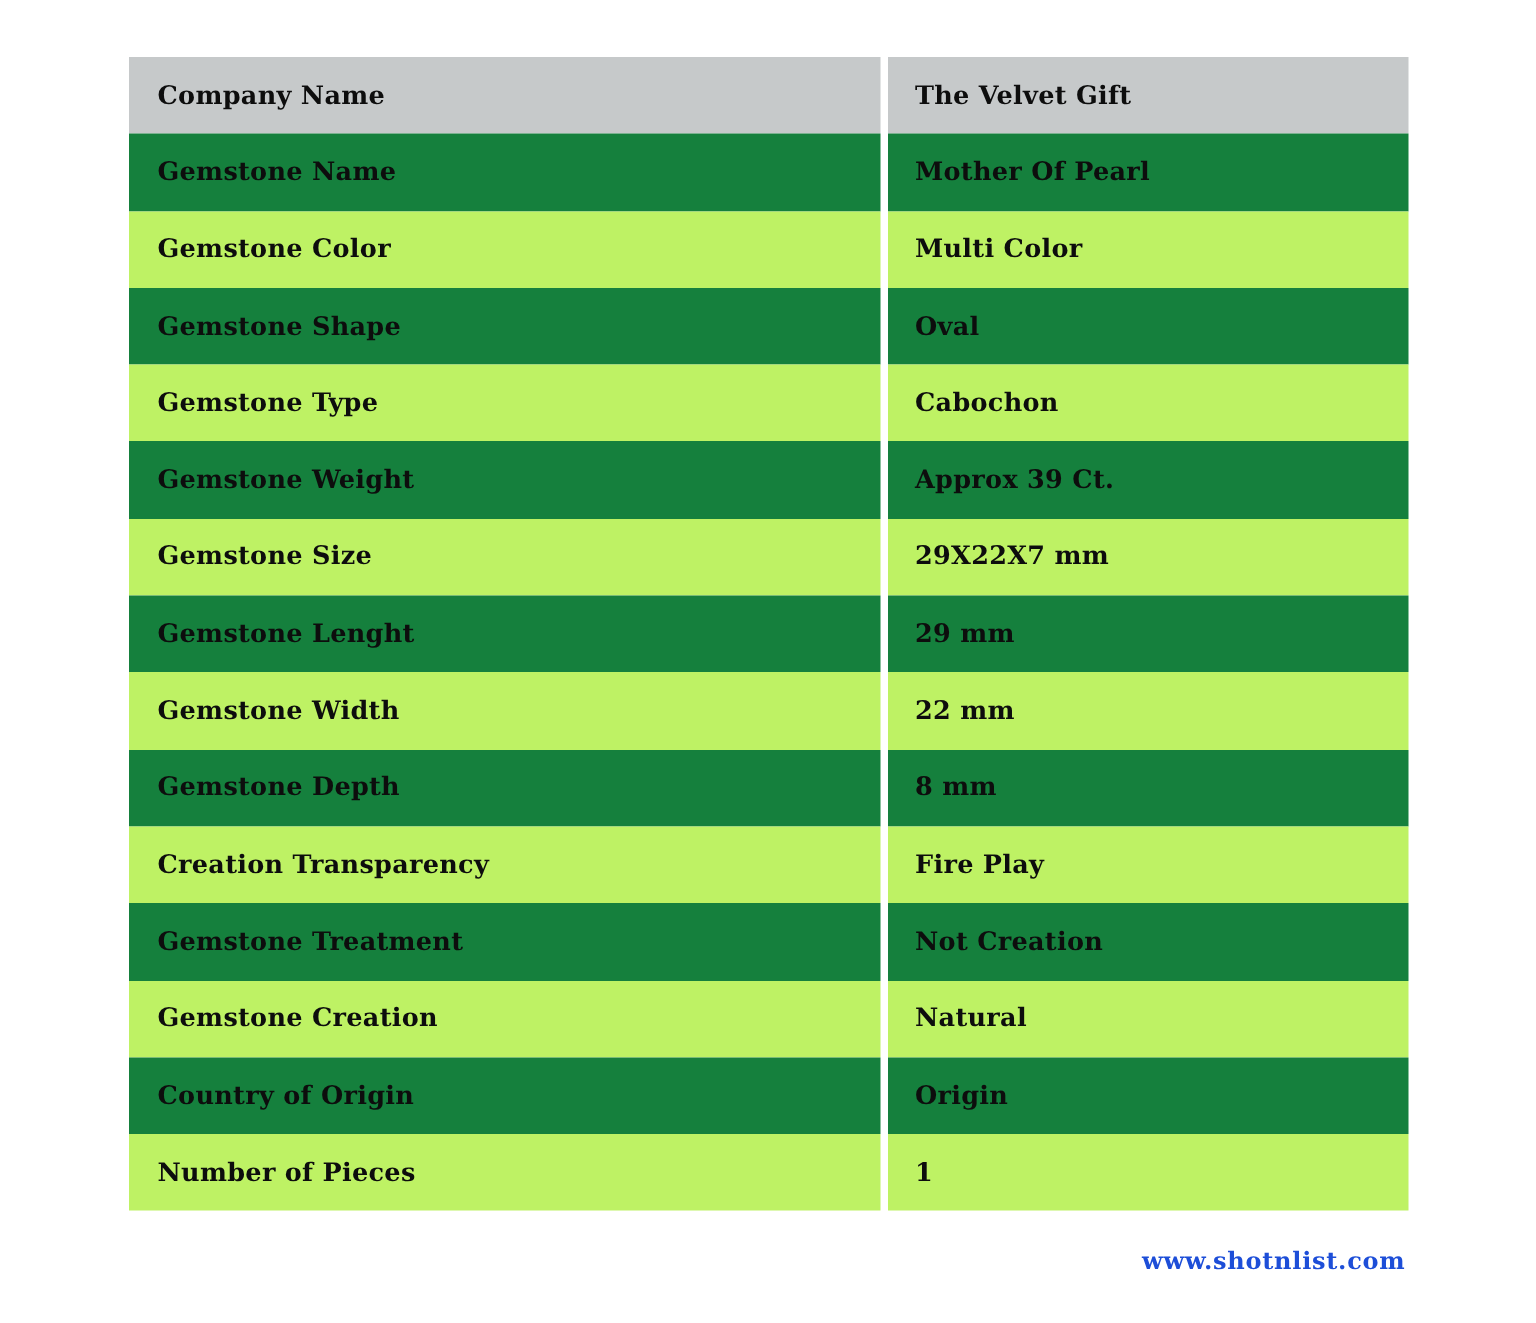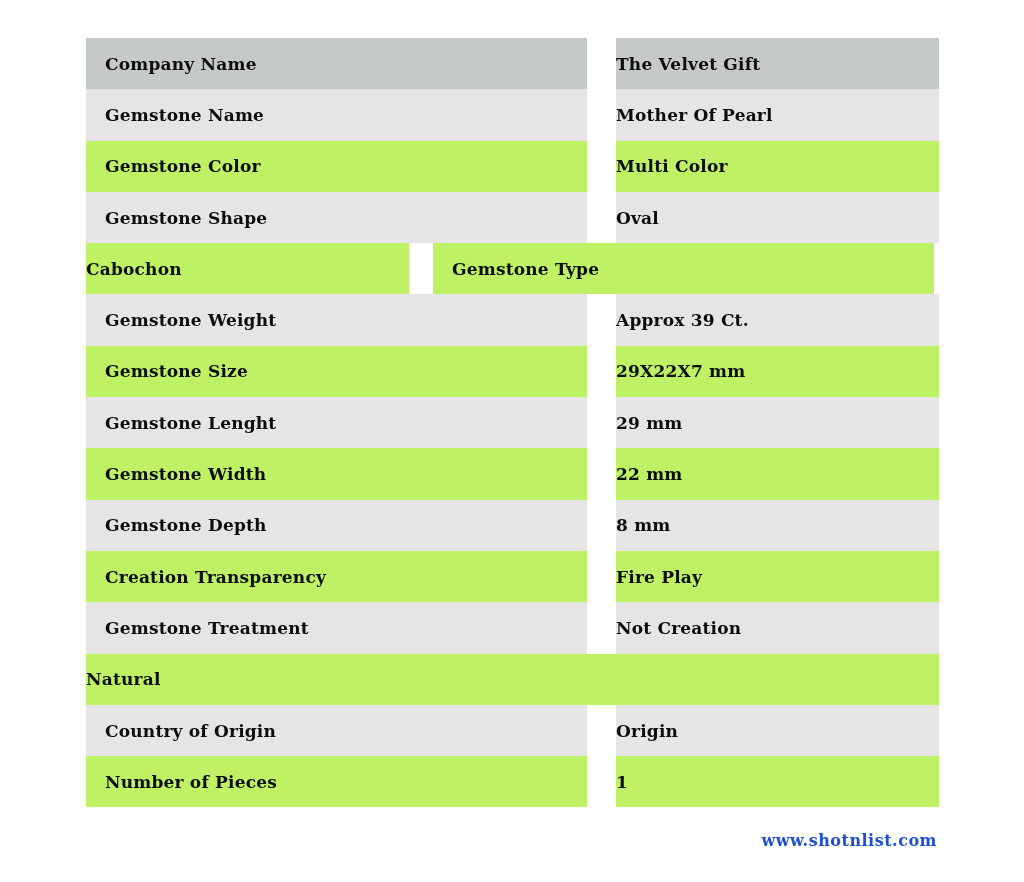--- a/index.html
+++ b/index.html
@@ -13,40 +13,40 @@
   }
   .spec-table {
     position: absolute;
     left: 86px;
     top: 38px;
     width: 853px;
   }
   .row {
     display: flex;
     height: 51.3px;
-    gap: 24px;
   }
   .cell {
     display: flex;
     align-items: center;
     font-weight: 700;
     font-size: 17px;
     color: #0d0d0d;
     letter-spacing: 0.2px;
   }
   .cell.label {
     width: 501px;
     padding-left: 19px;
     margin-right: 5px; 
   }
   .cell.value {
     flex: 1;
+    padding-left: 18px;
   }
   .row.header .cell { background: #c6c9ca; }
-  .row.zebra  .cell { background: #e5e5e5; }
+  .row.zebra  .cell { background: #15803d; }
   .row.plain  .cell { background: #bef264; }
   .watermark {
     position: absolute;
     right: 87px;
     top: 831px;
     font-weight: 700;
     font-size: 16px;
     color: #1d4ed8;
     letter-spacing: 0.5px;
   }
@@ -70,22 +70,22 @@
     <div class="cell label">Gemstone Color</div>
     <div class="cell value">Multi Color</div>
   </div>
 
   <div class="row zebra">
     <div class="cell label">Gemstone Shape</div>
     <div class="cell value">Oval</div>
   </div>
 
   <div class="row plain">
+    <div class="cell label">Gemstone Type</div>
     <div class="cell value">Cabochon</div>
-    <div class="cell label">Gemstone Type</div>
   </div>
 
   <div class="row zebra">
     <div class="cell label">Gemstone Weight</div>
     <div class="cell value">Approx 39 Ct.</div>
   </div>
 
   <div class="row plain">
     <div class="cell label">Gemstone Size</div>
     <div class="cell value">29X22X7 mm</div>
@@ -110,20 +110,21 @@
     <div class="cell label">Creation Transparency</div>
     <div class="cell value">Fire Play</div>
   </div>
 
   <div class="row zebra">
     <div class="cell label">Gemstone Treatment</div>
     <div class="cell value">Not Creation</div>
   </div>
 
   <div class="row plain">
+    <div class="cell label">Gemstone Creation</div>
     <div class="cell value">Natural</div>
   </div>
 
   <div class="row zebra">
     <div class="cell label">Country of Origin</div>
     <div class="cell value">Origin</div>
   </div>
 
   <div class="row plain">
     <div class="cell label">Number of Pieces</div>

